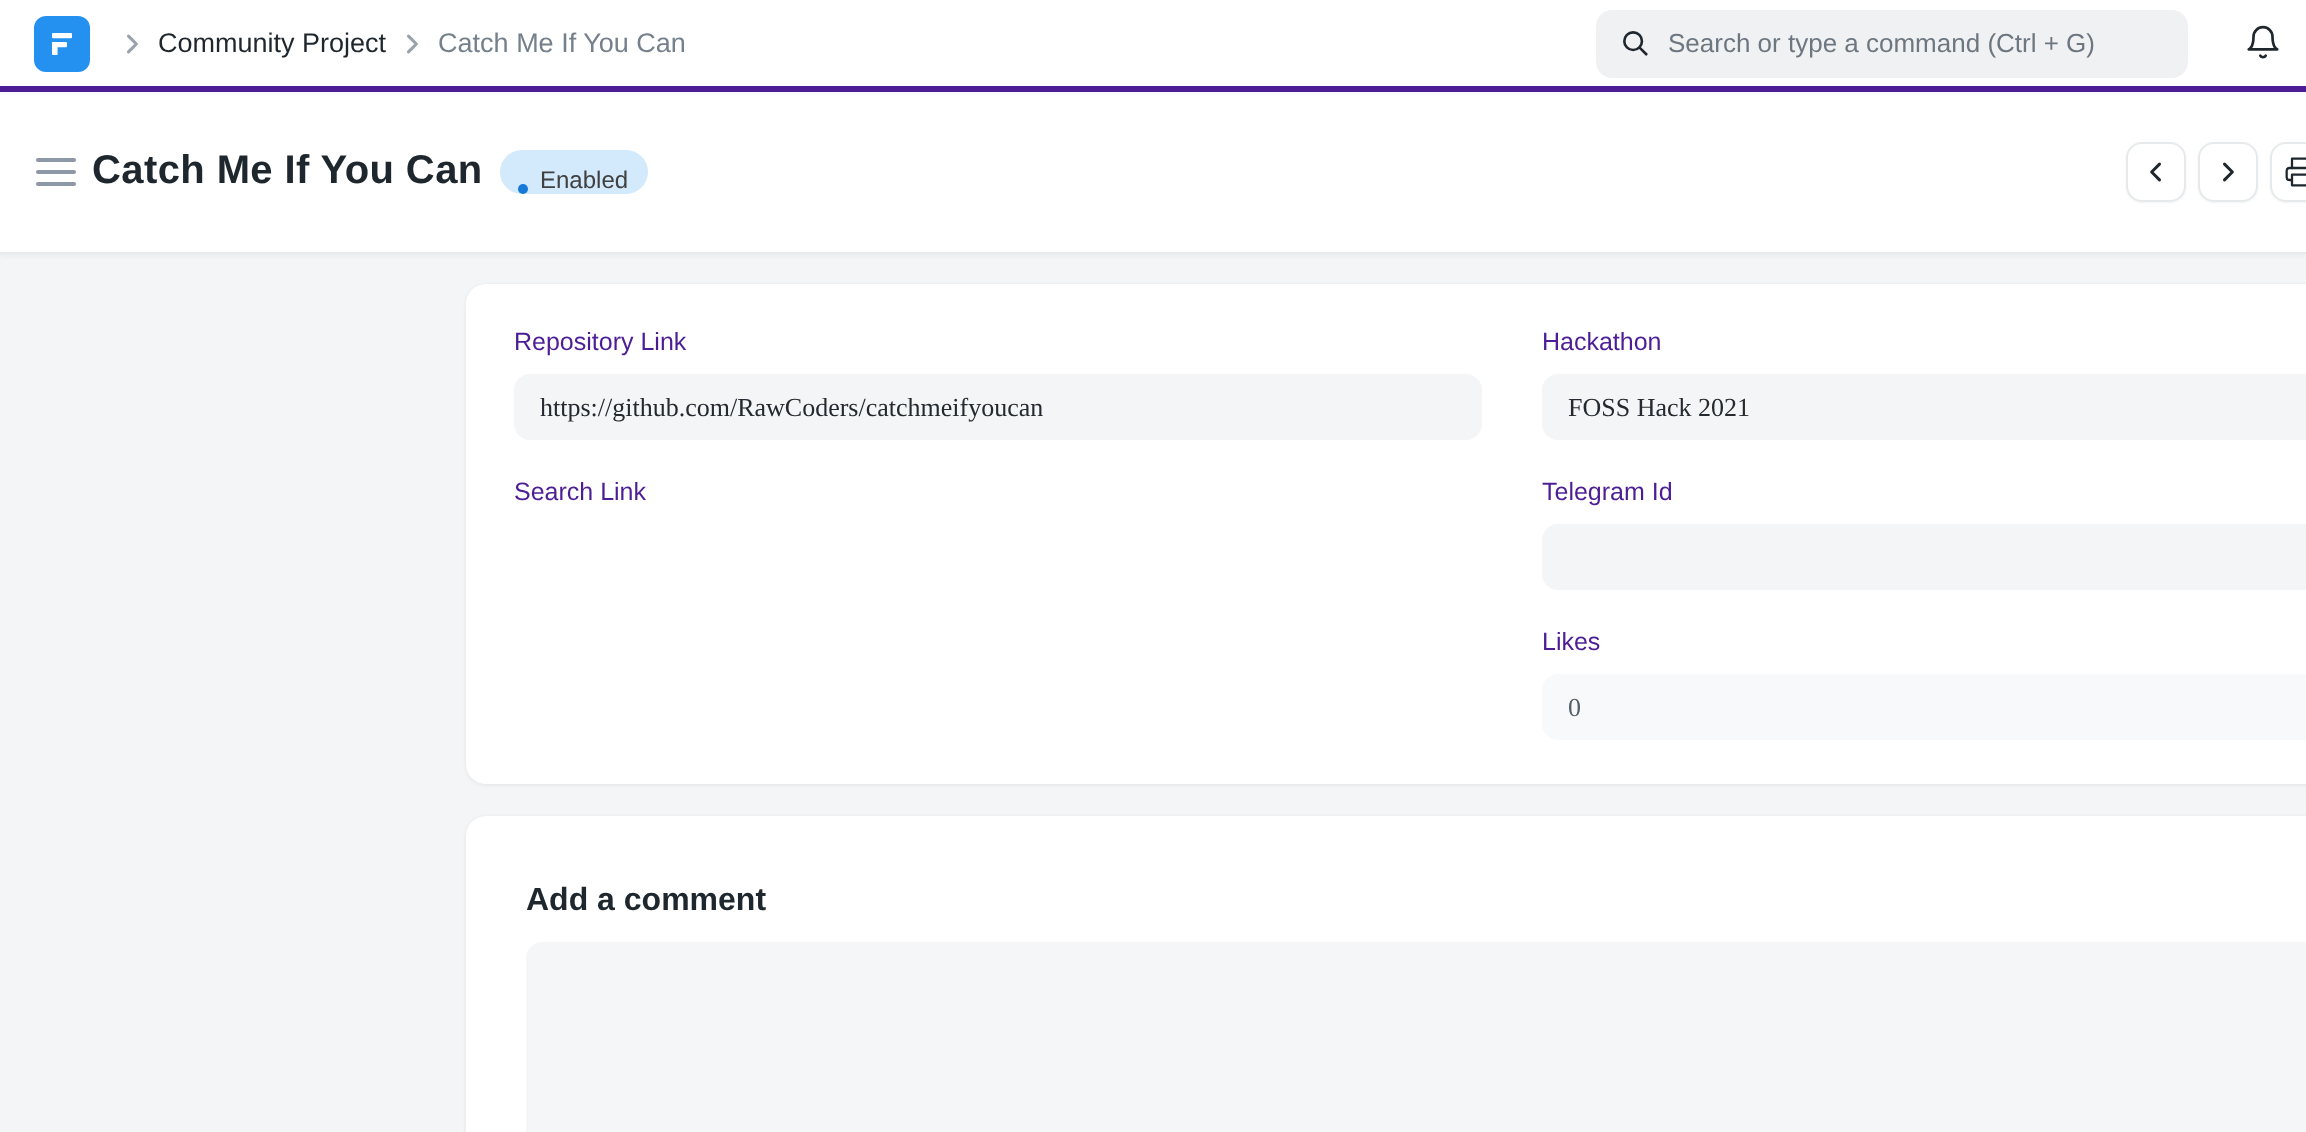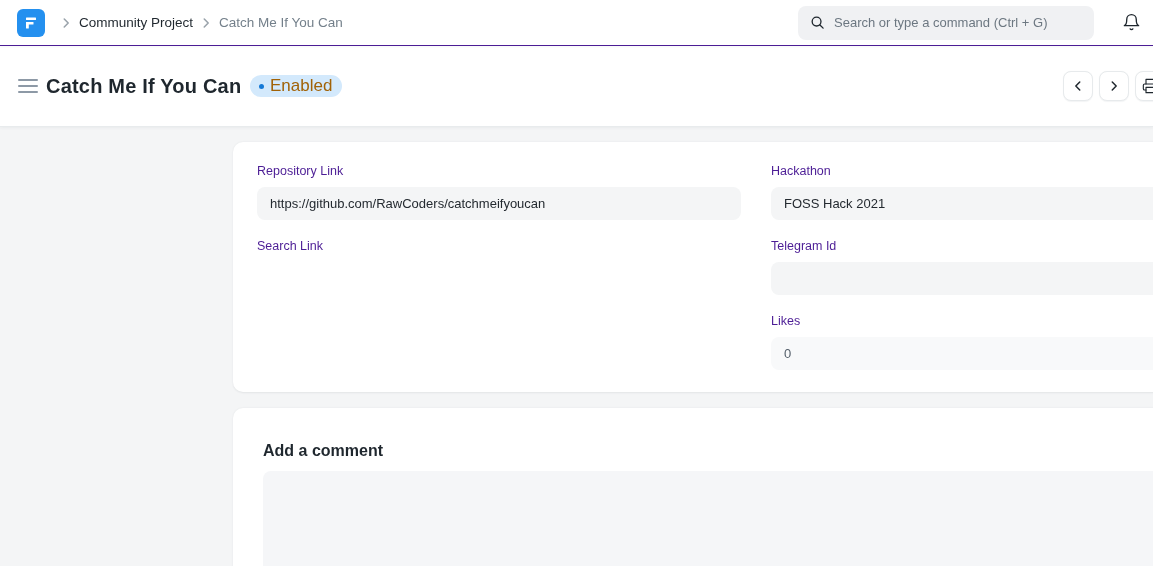--- a/index.html
+++ b/index.html
@@ -3,21 +3,21 @@
 <meta charset="utf-8">
 <style>
   * { margin:0; padding:0; box-sizing:border-box; }
   html,body { width:1153px; height:566px; }
   body { font-family:"Liberation Sans", sans-serif; background:#f4f5f6; }
   #app { position:relative; width:1153px; height:566px; overflow:hidden; background:#f4f5f6; }
 
   
   .navbar {
     position:absolute; top:0; left:0; width:100%; height:46px;
-    background:#ffffff; border-bottom:1px solid #4c1d95;
+    background:#ffffff; border-bottom:3px solid #4c1d95;
     box-shadow:0 1px 2px rgba(25,39,52,0.04);
     display:flex; align-items:center; padding:0 16px; z-index:20;
   }
   .logo {
     width:28px; height:28px; border-radius:6px; background:#2490ef;
     display:flex; align-items:center; justify-content:center; margin-left:1px;
     cursor:pointer; flex:0 0 auto;
   }
   .breadcrumbs { display:flex; align-items:center; margin-left:8px; }
   .crumb-chevron { color:#9aa3ab; display:flex; align-items:center; padding:0 6px; }
@@ -53,22 +53,22 @@
   }
   .menu-btn { top:50%; }
   .menu-line { display:block; height:2px; background:#8d99a6; border-radius:1px; margin:4px 0; width:20px; }
   .page-title {
     position:absolute; left:46px; top:50%; transform:translateY(-50%);
     font-size:20px; font-weight:bold; color:#1f272e; letter-spacing:.2px; white-space:nowrap;
   }
   .status-badge {
     position:absolute; left:250px; top:50%; transform:translateY(-50%);
     height:22px; padding:0 10px 0 9px; border-radius:11px;
-    background:#d3e9fc; color:#a16207; font-size:17px;
-    display:flex; align-items:center; gap:6px; white-space:nowrap;
+    background:#d3e9fc; color:#404040; font-size:12px;
+    display:flex; align-items:flex-end; gap:6px; white-space:nowrap;
   }
   .status-dot { width:5px; height:5px; border-radius:50%; background:#1579d6; }
   .title-actions { position:absolute; left:1063px; top:50%; transform:translateY(-50%); display:flex; gap:6px; }
   .icon-btn {
     width:30px; height:30px; border-radius:8px; background:#ffffff;
     border:1px solid #e7eaec; display:flex; align-items:center; justify-content:center;
     cursor:pointer; color:#1f272e; box-shadow:0 0.5px 1px rgba(25,39,52,0.05);
   }
 
   
@@ -78,21 +78,21 @@
   }
   .form-card { top:142px; height:250px; padding:22px 24px; }
   .form-grid { display:flex; gap:30px; }
   .form-col-left { width:484px; flex:0 0 auto; }
   .form-col-right { flex:1 1 auto; }
   .field { margin-bottom:19px; }
   .field-label { display:block; font-size:12.5px; color:#4c1d95; margin-bottom:9px; }
   .field-input {
     width:100%; height:33px; border:none; outline:none; border-radius:8px;
     background:#f4f5f6; padding:0 13px; font-size:13px; color:#242a30;
-    font-family:Liberation Sans, sans-serif;
+    font-family:Liberation Serif, serif;
   }
   .field-input.readonly { background:#f8f9fa; color:#55606b; }
 
   .comment-card { top:408px; height:260px; padding:34px 30px 0 30px; }
   .comment-heading { font-size:16px; font-weight:bold; color:#1f272e; }
   .comment-box {
     margin-top:11px; height:200px; background:#f5f6f8; border-radius:8px;
     cursor:text; outline:none; padding:12px; font-size:13px; color:#242a30;
   }
 </style>

